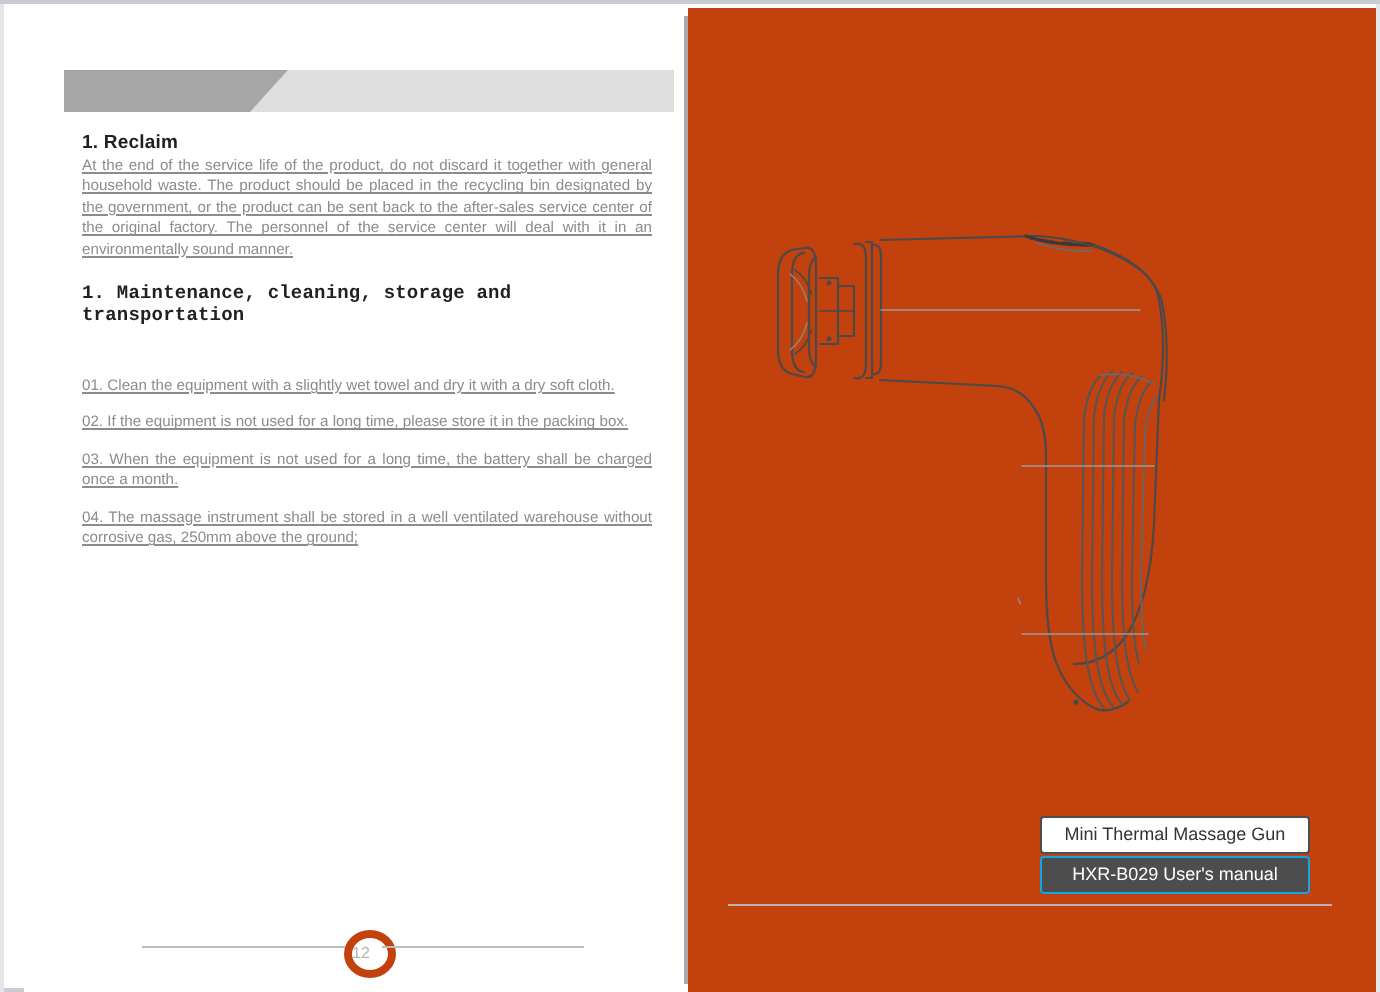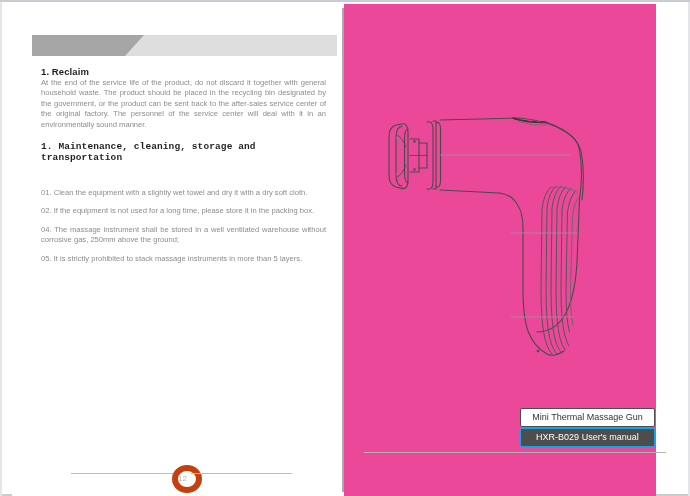--- a/index.html
+++ b/index.html
@@ -99,20 +99,21 @@
     margin-top: 11px;
     margin-bottom: 25px;
     font-family: Liberation Mono, monospace;
   }
   p.body {
     font-size: 7.6px;
     line-height: 10.4px;
     color: #8c8c8c;
     margin: 0 0 8px 0;
     text-align: justify;
+    text-decoration: underline;
   }
   p.body.lead {
     margin-top: 0;
     margin-bottom: 0;
   }
 
   
   .footer {
     position: absolute;
     left: 0;
@@ -127,34 +128,34 @@
     background: #bdbdbd;
   }
   .footer-rule.left  { left: 59px;  width: 102px; }
   .footer-rule.right { left: 179px; width: 101px; }
   .page-num {
     position: absolute;
     left: 160px;
     top: 6px;
     width: 18px;
     height: 16px;
-    border: 6px solid #c2410c;
+    border: 4px solid #c2410c;
     border-radius: 50%;
     color: #b3b3b3;
     font-size: 8px;
     line-height: 16px;
     background: #ffffff;
   }
 
   
   .page-right {
     position: absolute;
     left: 344px; top: 2px;
-    width: 312px; height: 492px;
-    background: #ec4899;
+    width: 344px; height: 492px;
+    background: #c2410c;
     text-decoration: underline;
   }
 
   .product-figure {
     position: absolute;
     left: 30px;
     top: 95px;
     width: 300px;
     height: 300px;
   }
@@ -215,22 +216,22 @@
 
     <div class="content">
 
       <h2 class="sec-title">1.  Reclaim</h2>
       <p class="body lead">At the end of the service life of the product, do not discard it together with general household waste. The product should be placed in the recycling bin designated by the government, or the product can be sent back to the after-sales service center of the original factory. The personnel of the service center will deal with it in an environmentally sound manner.</p>
 
       <h2 class="sec-title spaced">1. Maintenance, cleaning, storage and transportation</h2>
 
       <p class="body">01. Clean the equipment with a slightly wet towel and dry it with a dry soft cloth.</p>
       <p class="body">02. If the equipment is not used for a long time, please store it in the packing box.</p>
+      <p class="body">03. When the equipment is not used for a long time, the battery shall be charged once a month.</p>
       <p class="body">04. The massage instrument shall be stored in a well ventilated warehouse without corrosive gas, 250mm above the ground;</p>
-      <p class="body">05. It is strictly prohibited to stack massage instruments in more than 5 layers.</p>
     </div>
 
     <div class="footer">
       <div class="footer-rule left"></div>
       <div class="page-num">12</div>
       <div class="footer-rule right"></div>
     </div>
   </div>
 
   <div class="gutter"></div>

